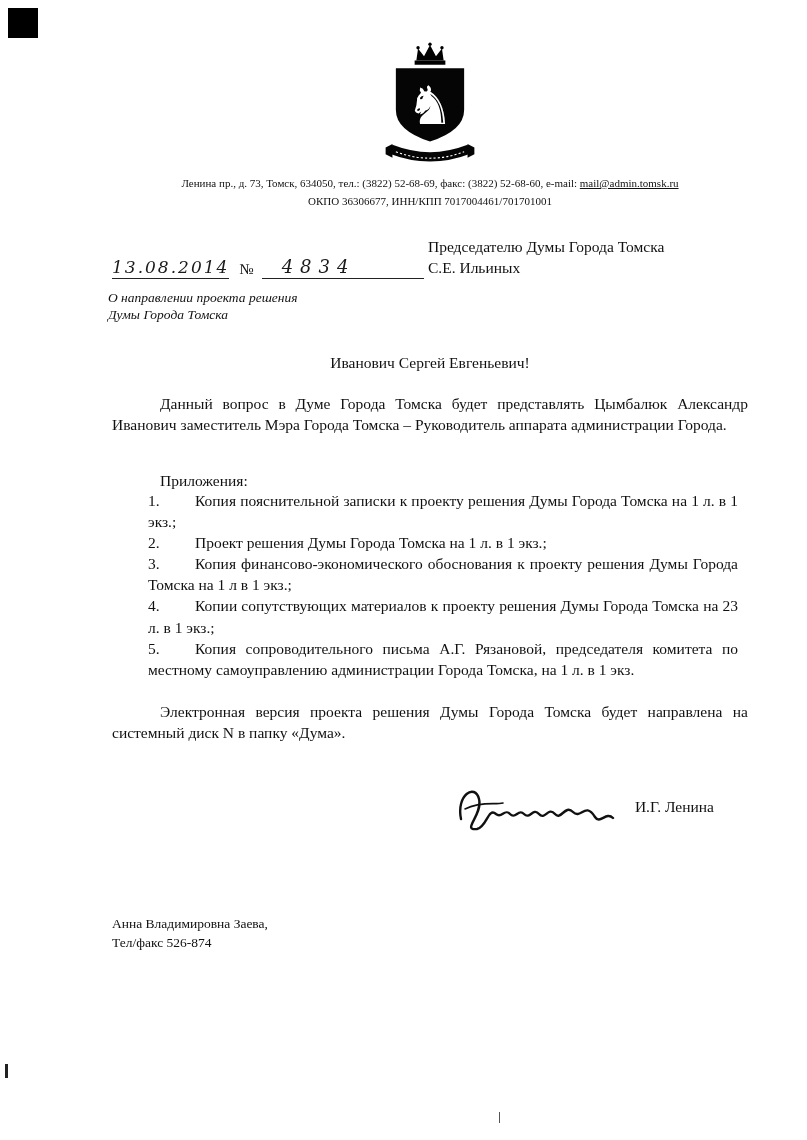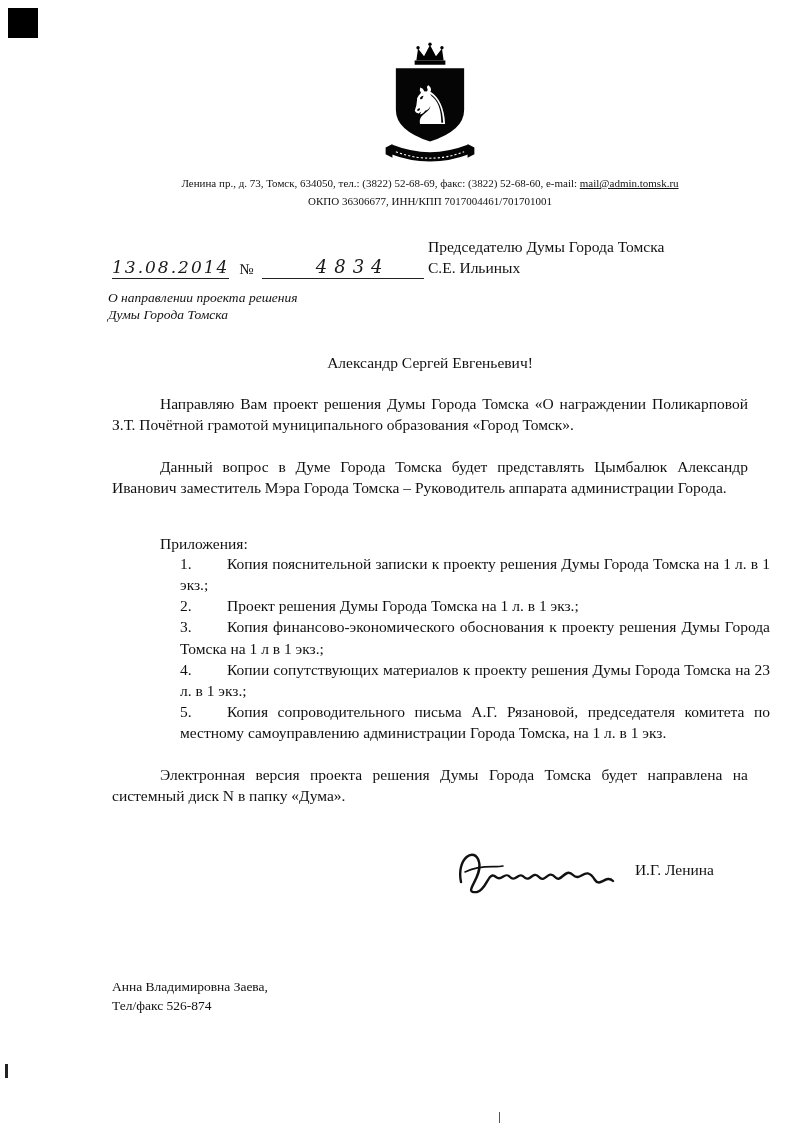--- a/index.html
+++ b/index.html
@@ -45,21 +45,20 @@
   .ref-row{
     display:flex;
     margin-top:30px;
   }
   .ref-left{
     width:316px;
     flex:0 0 316px;
     font-size:15px;
     display:flex;
     align-items:flex-end;
-    text-align:center;
   }
   .underline-field{
     border-bottom:1px solid #222;
     display:inline-block;
   }
   .hand{
     font-family:"DejaVu Serif", serif;
     font-style:italic;
     color:#1a1a1a;
   }
@@ -98,21 +97,21 @@
     text-align:justify;
     text-indent:48px;
     margin-top:21px;
   }
   .attachments-label{
     font-size:15.5px;
     margin-top:37px;
     text-indent:48px;
   }
   .attachments{
-    margin-left:68px;
+    margin-left:36px;
     width:590px;
   }
   .att-item{
     font-size:15.5px;
     line-height:1.36;
     text-align:justify;
   }
   .att-num{
     display:inline-block;
     width:47px;
@@ -183,23 +182,22 @@
         <div>Председателю Думы Города Томска</div>
         <div>С.Е. Ильиных</div>
       </div>
     </div>
 
     <div class="subject">
       <div>О направлении проекта решения</div>
       <div>Думы Города Томска</div>
     </div>
 
-    <div class="salutation">Александр Сергей Евгеньевич!</div>
-
-    <div class="para">Направляю Вам проект решения Думы Города Томска «О награждении Поликарповой З.Т. Почётной грамотой муниципального образования «Город Томск».</div>
+    <div class="salutation">Иванович Сергей Евгеньевич!</div>
+
 
     <div class="para">Данный вопрос в Думе Города Томска будет представлять Цымбалюк Александр Иванович заместитель Мэра Города Томска – Руководитель аппарата администрации Города.</div>
 
     <div class="attachments-label">Приложения:</div>
 
     <div class="attachments">
       <div class="att-item"><span class="att-num">1.</span><span>Копия пояснительной записки к проекту решения Думы Города Томска на 1 л. в 1 экз.;</span></div>
       <div class="att-item"><span class="att-num">2.</span><span>Проект решения Думы Города Томска на 1 л. в 1 экз.;</span></div>
       <div class="att-item"><span class="att-num">3.</span><span>Копия финансово-экономического обоснования к проекту решения Думы Города Томска на 1 л в 1 экз.;</span></div>
       <div class="att-item"><span class="att-num">4.</span><span>Копии сопутствующих материалов к проекту решения Думы Города Томска на 23 л. в 1 экз.;</span></div>

